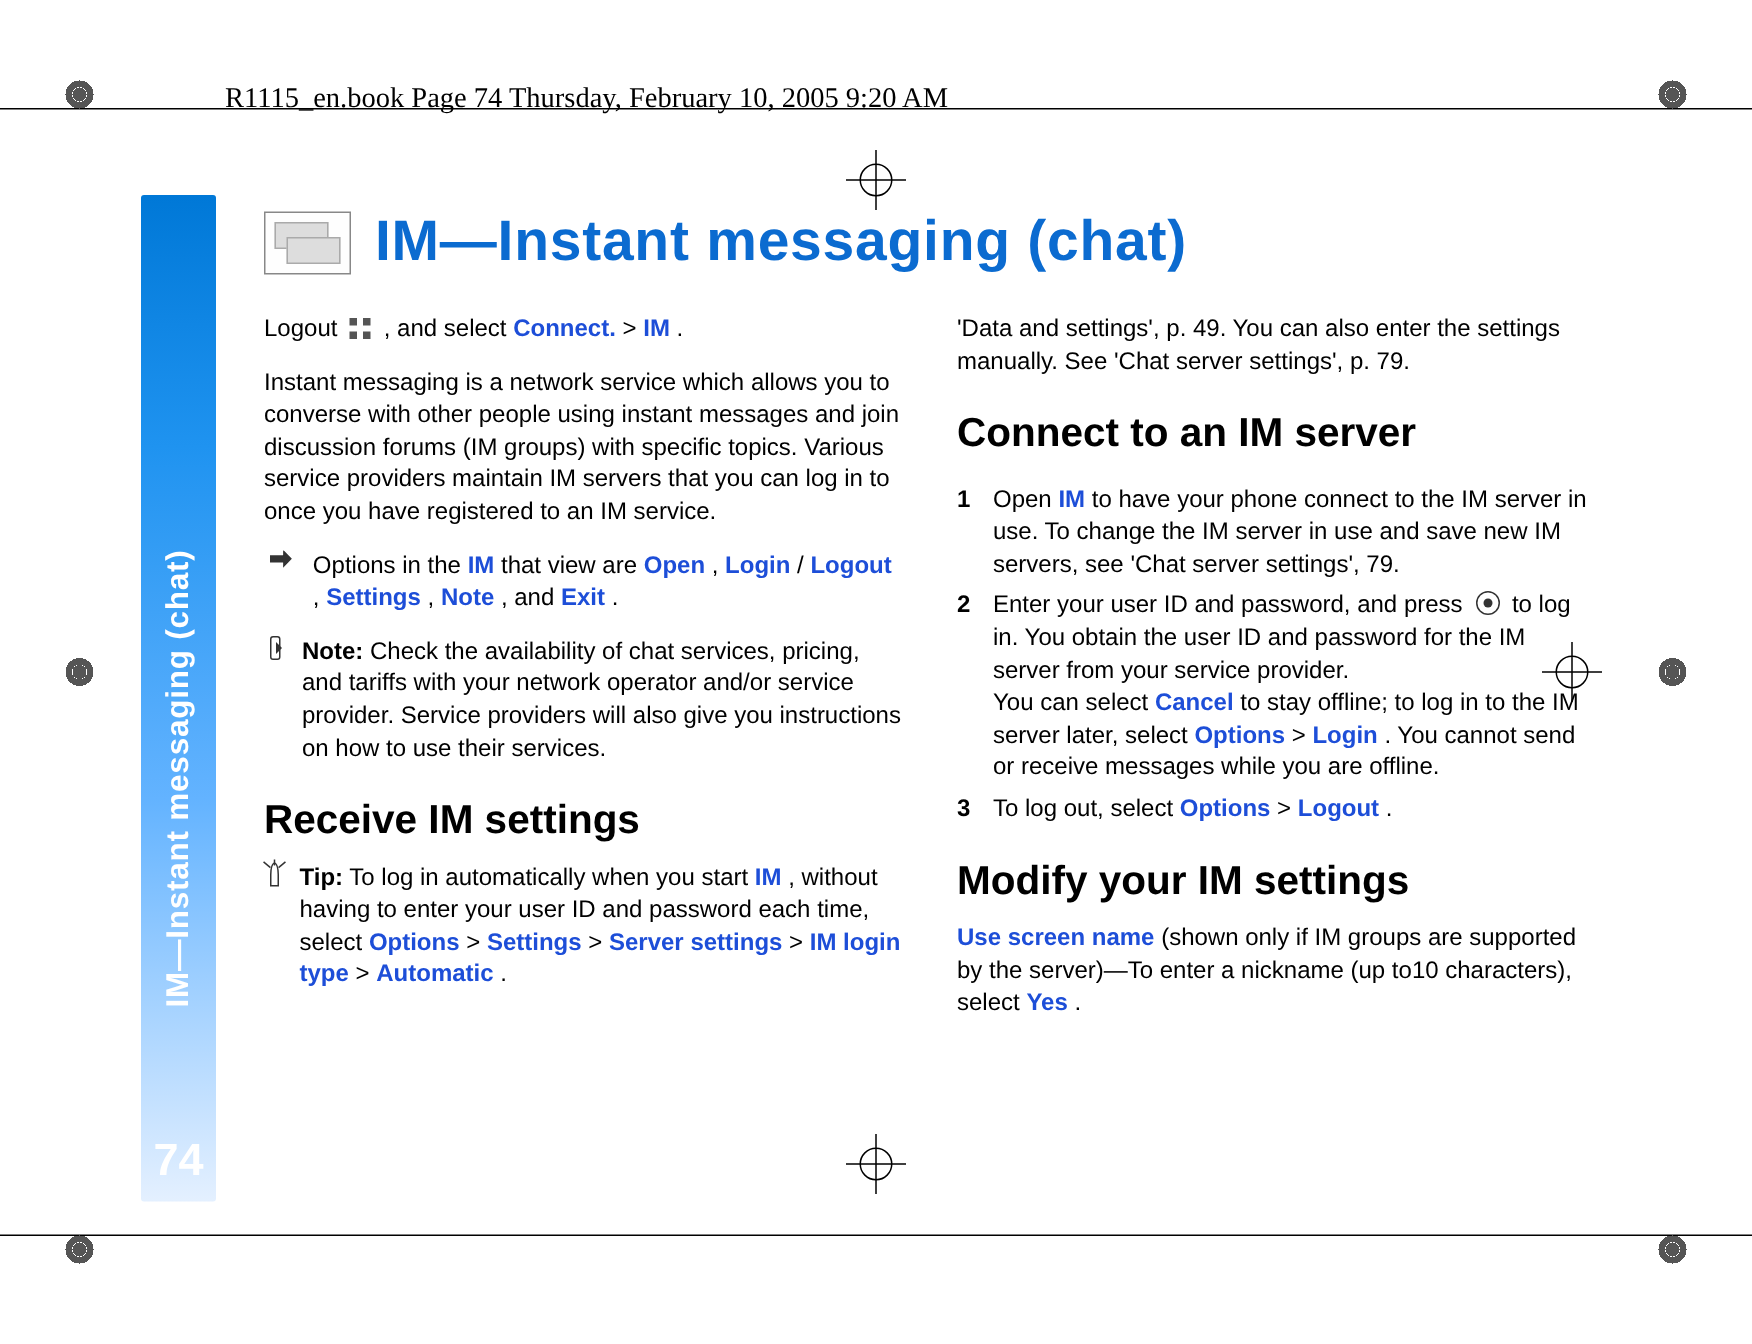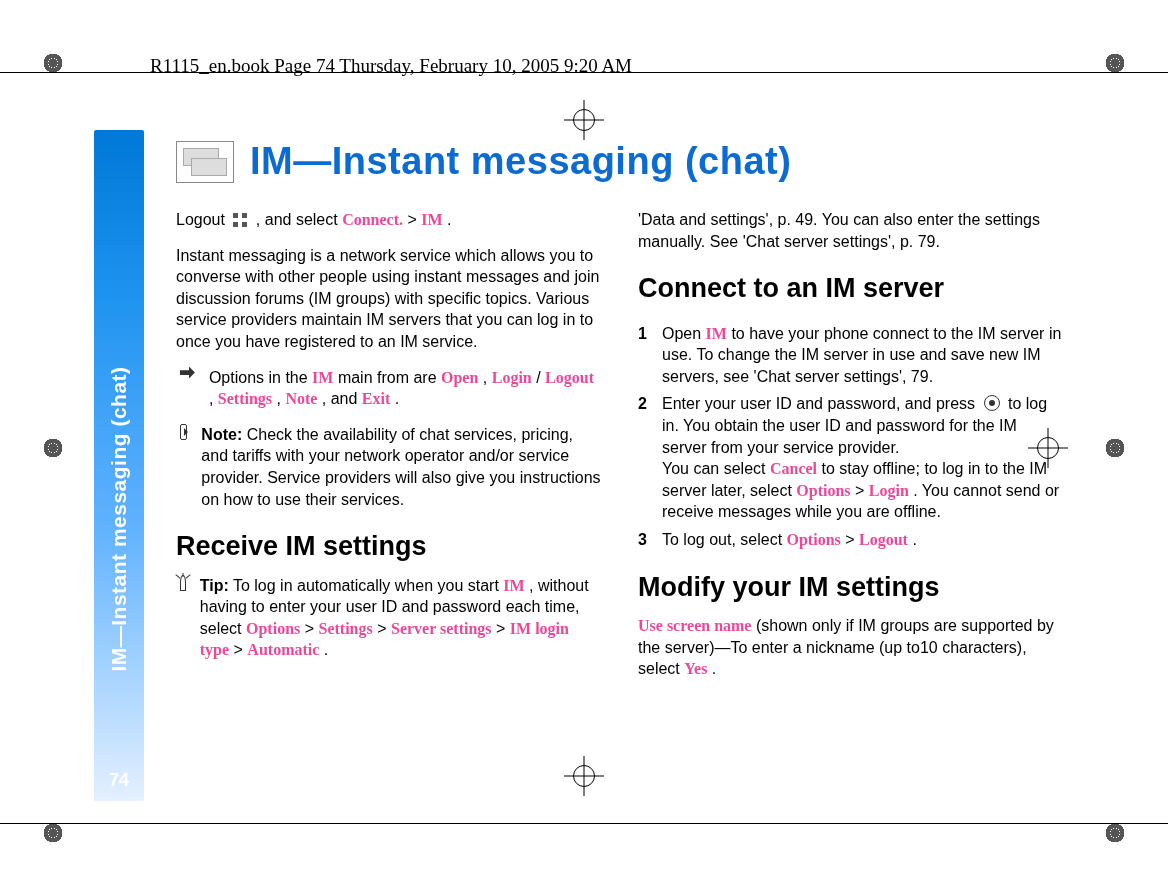--- a/index.html
+++ b/index.html
@@ -82,21 +82,21 @@
     white-space: nowrap;
     letter-spacing: .5px;
   }
   .page-number {
     position: absolute;
     left: 50%;
     bottom: 10px;
     transform: translateX(-50%);
     color: #fff;
     font-weight: 700;
-    font-size: 18px;
+    font-size: 30px;
   }
 
   
   .content {
     position: absolute;
     left: 176px;
     right: 104px;
     top: 140px;
     bottom: 95px;
     display: flex;
@@ -133,21 +133,21 @@
   }
   .columns {
     flex: 1;
     display: flex;
     gap: 36px;
     font-size: 16px;
     line-height: 1.35;
   }
   .col { flex: 1; }
   .col p { margin: 0 0 14px 0; }
-  .link { color: #ec4899; font-weight: 700; font-family: Liberation Serif, serif; }
+  .link { color: #1d4ed8; font-weight: 700; }
   h2.section { font-size: 27px; font-weight: 700; margin: 18px 0 10px 0; }
   .inline-icon {
     display: inline-block;
     vertical-align: -2px;
     margin: 0 4px;
   }
   .icon-grid {
     width: 14px; height: 14px; position: relative;
   }
   .icon-grid span {
@@ -260,21 +260,21 @@
         <span>.</span>
       </p>
 
       <p>Instant messaging is a network service which allows you to converse with other people using instant messages and join discussion forums (IM groups) with specific topics. Various service providers maintain IM servers that you can log in to once you have registered to an IM service.</p>
 
       <div class="options-block">
         <span class="inline-icon icon-arrow"></span>
         <div class="txt">
           <span>Options in the </span>
           <span class="link">IM</span>
-          <span> main from are </span>
+          <span> that view are </span>
           <span class="link">Open</span>
           <span>, </span>
           <span class="link">Login</span>
           <span>/</span>
           <span class="link">Logout</span>
           <span>, </span>
           <span class="link">Settings</span>
           <span>, </span>
           <span class="link">Note</span>
           <span>, and </span>

